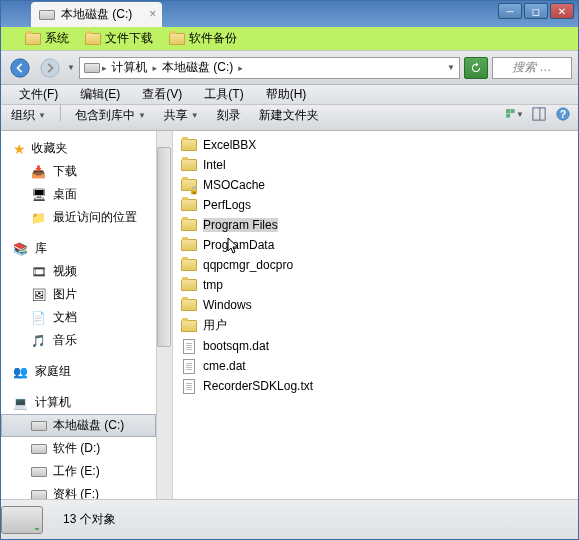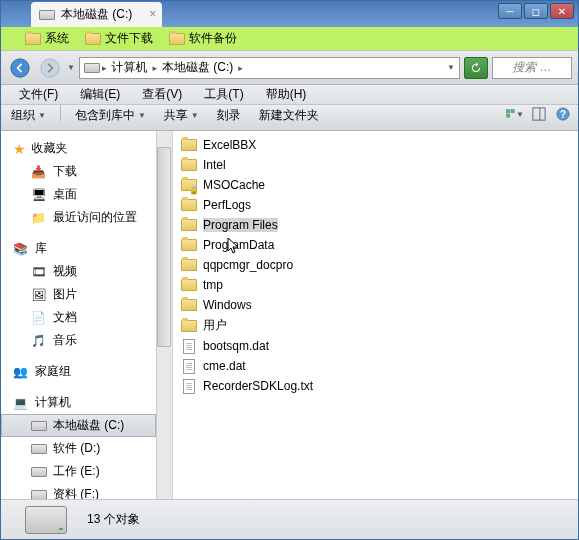--- a/index.html
+++ b/index.html
@@ -48,21 +48,21 @@
 .sb-header { display: flex; align-items: center; gap: 6px; padding: 3px 4px 3px 12px; cursor: pointer; }
 .sb-item { display: flex; align-items: center; gap: 6px; padding: 3px 4px 3px 30px; cursor: pointer; }
 .sb-item.selected { background: linear-gradient(#e4e8ec, #d2d8de); border: 1px solid #a8b2bc; padding: 2px 3px 2px 29px; }
 
 .content { flex: 1; background: #fff; overflow-y: auto; padding: 4px; }
 .file-item { display: flex; align-items: center; gap: 6px; padding: 2px 4px; cursor: pointer; }
 .file-item.selected .file-label { background: #d4d4d4; text-align: right; }
 .cursor-pointer { position: absolute; }
 
 
-.status { background: linear-gradient(#eceef1, #dde0e4); height: 40px; display: flex; align-items: center; padding: 0 24px; gap: 20px; border-top: 1px solid #c4c4c4; }
+.status { background: linear-gradient(#eceef1, #dde0e4); height: 40px; display: flex; align-items: center; padding: 0 0; gap: 20px; border-top: 1px solid #c4c4c4; }
 
 
 .icon { width: 16px; height: 16px; display: inline-flex; align-items: center; justify-content: center; flex-shrink: 0; }
 .folder-ico { width: 16px; height: 12px; background: linear-gradient(#f7e09a, #e6c960); border-radius: 1px 1px 0 0; border: 1px solid #c9a840; position: relative; }
 .folder-ico::before { content:''; position:absolute; top:-3px; left:0; width:6px; height:3px; background:#e6c960; border-radius:1px 1px 0 0;}
 .file-ico { width: 12px; height: 15px; background: #fff; border: 1px solid #999; position: relative; }
 .file-ico::after { content:''; position:absolute; top:3px; left:2px; right:2px; height:1px; background:#bbb; box-shadow: 0 2px 0 #bbb, 0 4px 0 #bbb, 0 6px 0 #bbb;}
 .drive-ico { width: 16px; height: 10px; background: linear-gradient(#e8e8e8,#c8c8c8); border: 1px solid #888; border-radius: 1px; }
 .star-ico { color: #f5a623; font-size: 14px; }
 .lock-folder { position: relative; }

